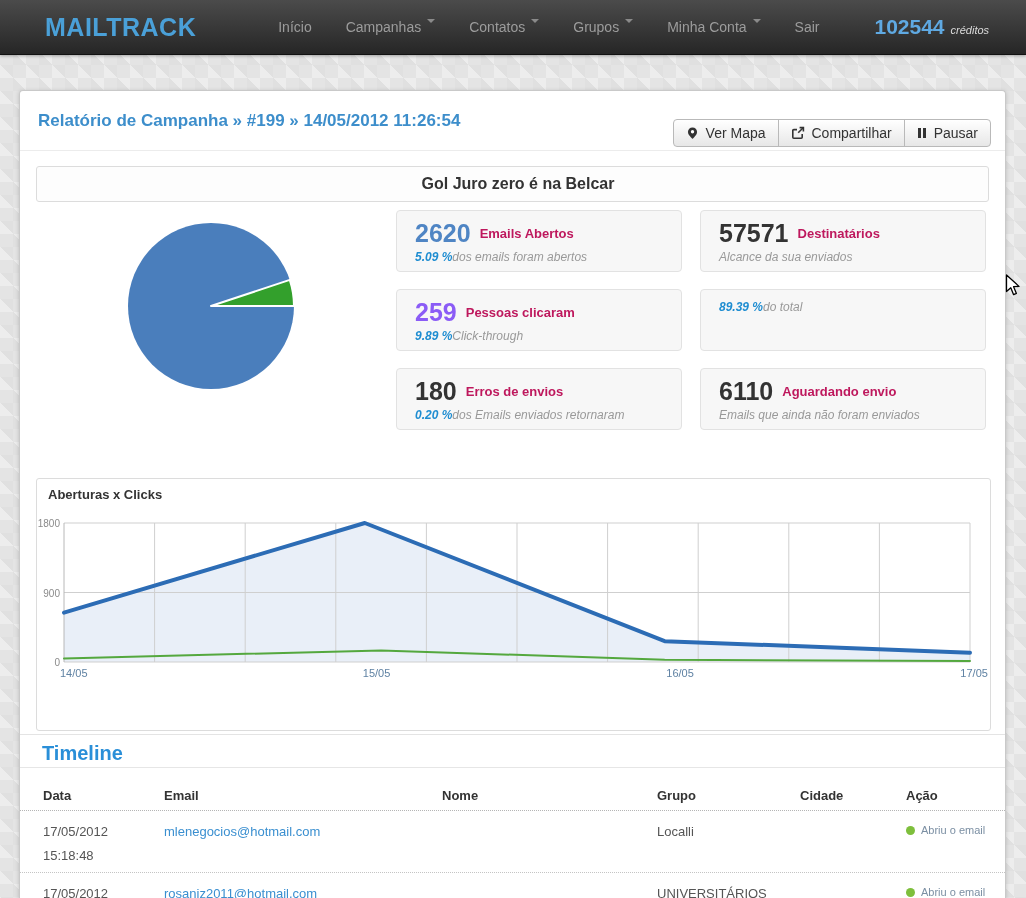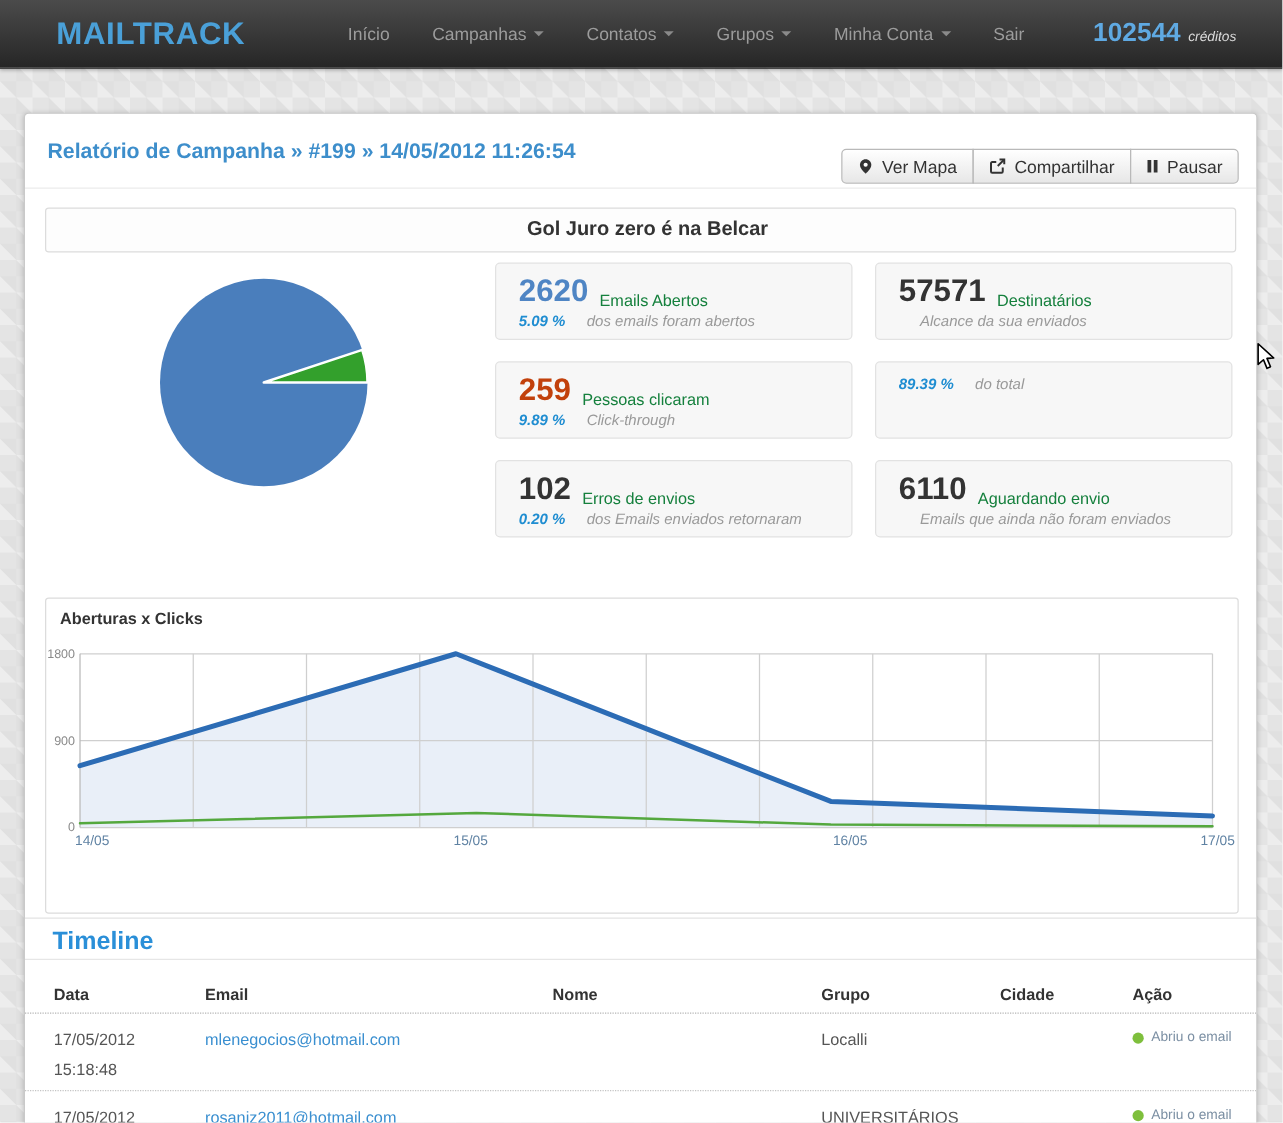--- a/index.html
+++ b/index.html
@@ -21,21 +21,21 @@
     display:flex;align-items:center;
     box-shadow:0 1px 3px rgba(0,0,0,.3);
   }
   .logo{
     margin-left:45px;font-size:25px;font-weight:bold;letter-spacing:.5px;
     color:#4aa0d8;text-transform:uppercase;
   }
   .nav-items{display:flex;align-items:center;margin-left:65px;list-style:none;padding:0;}
   .nav-item{
     color:#9c9c9c;font-size:14px;padding:0 17px;cursor:pointer;white-space:nowrap;
-    display:flex;align-items:center;gap:6px;
+    display:flex;align-items:flex-start;gap:6px;
   }
   .caret{
     width:0;height:0;border-left:4px solid transparent;border-right:4px solid transparent;
     border-top:4px solid #8a8a8a;display:inline-block;
   }
   .credits{margin-left:38px;display:flex;align-items:baseline;gap:6px;}
   .credits-value{color:#5fa9e2;font-size:21px;font-weight:bold;}
   .credits-label{color:#dcdcdc;font-size:11px;font-style:italic;}
   
   .card{
@@ -71,24 +71,24 @@
   
   .pie-wrap{position:absolute;left:104px;top:128px;width:174px;height:174px;}
   .stats-grid{
     position:absolute;left:376px;top:119px;width:590px;
     display:grid;grid-template-columns:1fr 1fr;column-gap:18px;row-gap:17px;
   }
   .stat-box{
     height:62px;background:#f7f7f7;border:1px solid #e2e2e2;border-radius:4px;
     box-sizing:border-box;padding:8px 16px 0 18px;
   }
-  .stat-top{display:flex;align-items:flex-end;gap:9px;}
+  .stat-top{display:flex;align-items:center;gap:9px;}
   .stat-value{font-size:25px;font-weight:bold;}
-  .stat-label{font-size:13px;font-weight:normal;color:#15803d;}
-  .stat-bottom{margin-top:2px;font-size:12px;font-style:italic;color:#999;display:flex;gap:17px;align-items:baseline;}
+  .stat-label{font-size:13px;font-weight:bold;color:#be185d;}
+  .stat-bottom{margin-top:2px;font-size:12px;font-style:italic;color:#999;display:flex;gap:0;align-items:baseline;}
   .stat-pct{color:#1f8dd1;font-weight:bold;}
   
   .chart-panel{
     position:absolute;left:16px;top:387px;width:955px;height:253px;
     border:1px solid #dcdcdc;border-radius:3px;box-sizing:border-box;
     overflow:hidden;background:#fff;
   }
   .chart-title{position:absolute;left:11px;top:8px;font-size:13px;font-weight:bold;color:#333;}
   .plot{position:absolute;left:27px;top:44px;width:906px;height:139px;}
   .plot svg{overflow:visible;display:block;}
@@ -222,37 +222,37 @@
           <span class="stat-value" style="color: rgb(51, 51, 51);">57571</span>
           <span class="stat-label">Destinatários</span>
         </div>
       <div class="stat-bottom">
           <span class="stat-pct"></span>
           <span>Alcance da sua enviados</span>
         </div>
     </div>
     <div class="stat-box">
       <div class="stat-top">
-          <span class="stat-value" style="color: #c2410c;">259</span>
+          <span class="stat-value" style="color: #8b5cf6;">259</span>
           <span class="stat-label">Pessoas clicaram</span>
         </div>
       <div class="stat-bottom">
           <span class="stat-pct">9.89 %</span>
           <span>Click-through</span>
         </div>
     </div>
     <div class="stat-box">
       <div class="stat-bottom">
           <span class="stat-pct">89.39 %</span>
           <span>do total</span>
         </div>
     </div>
     <div class="stat-box">
       <div class="stat-top">
-          <span class="stat-value" style="color: rgb(51, 51, 51);">102</span>
+          <span class="stat-value" style="color: rgb(51, 51, 51);">180</span>
           <span class="stat-label">Erros de envios</span>
         </div>
       <div class="stat-bottom">
           <span class="stat-pct">0.20 %</span>
           <span>dos Emails enviados retornaram</span>
         </div>
     </div>
     <div class="stat-box">
       <div class="stat-top">
           <span class="stat-value" style="color: rgb(51, 51, 51);">6110</span>

